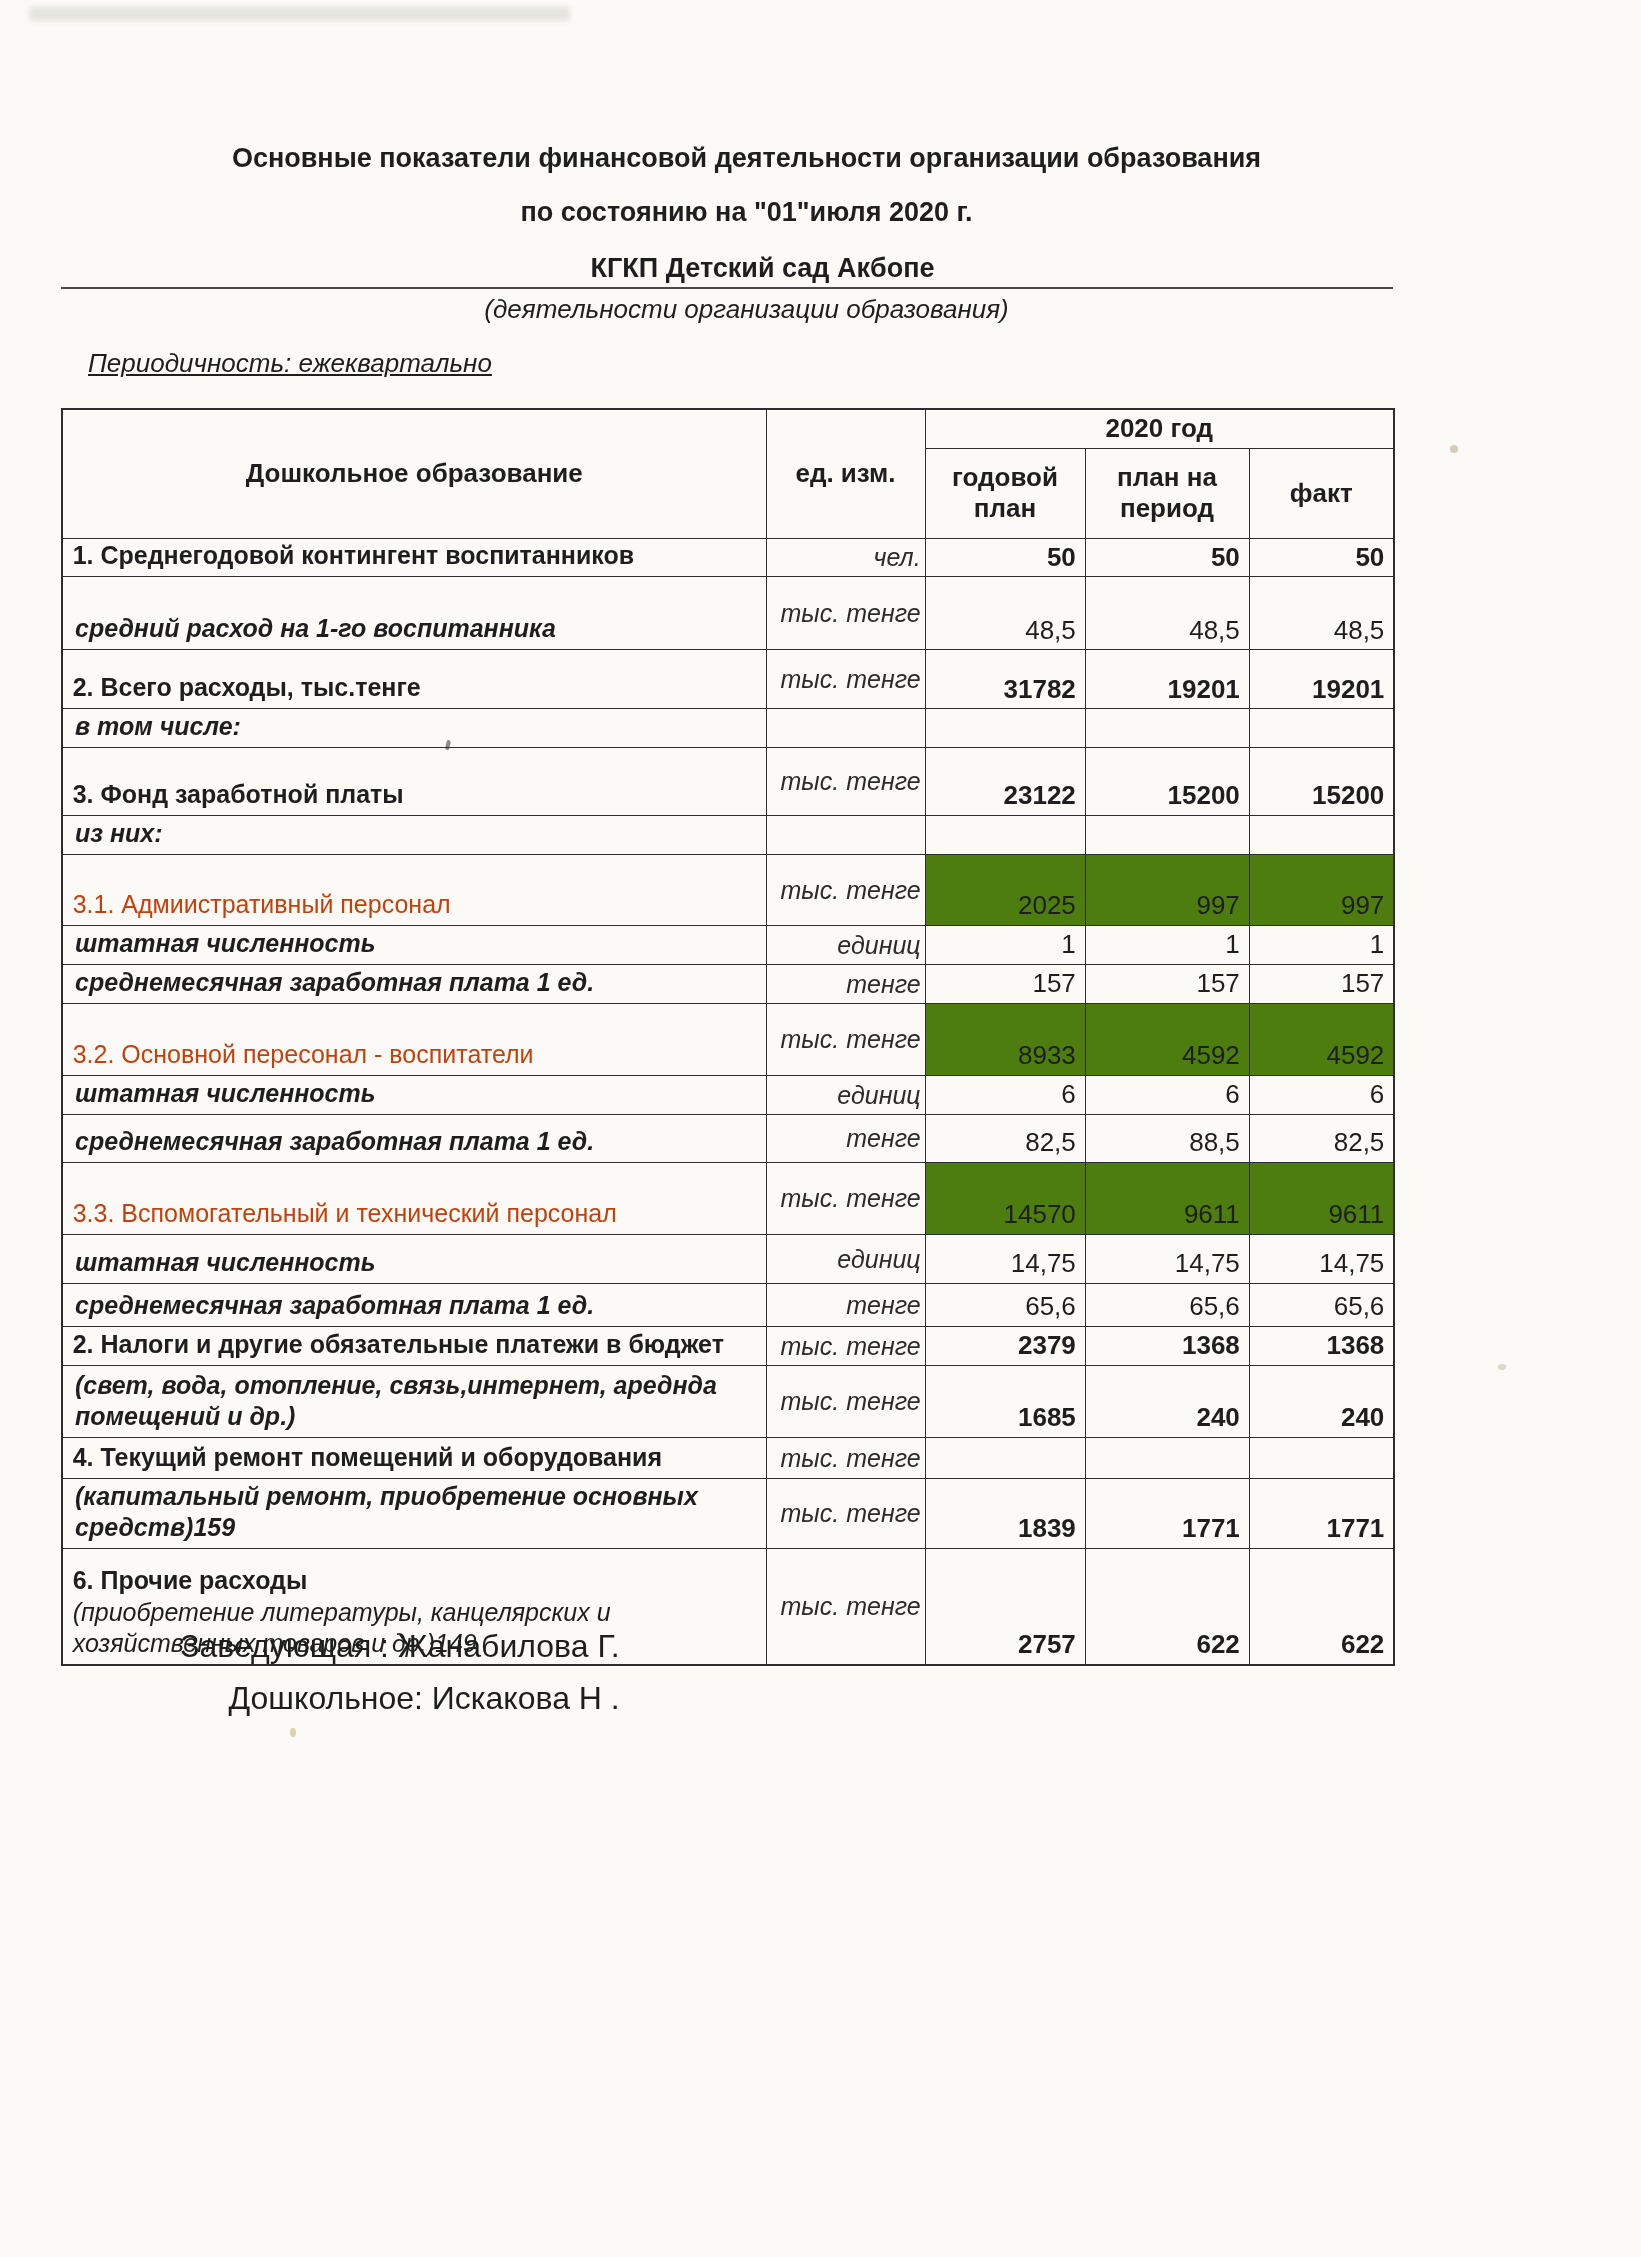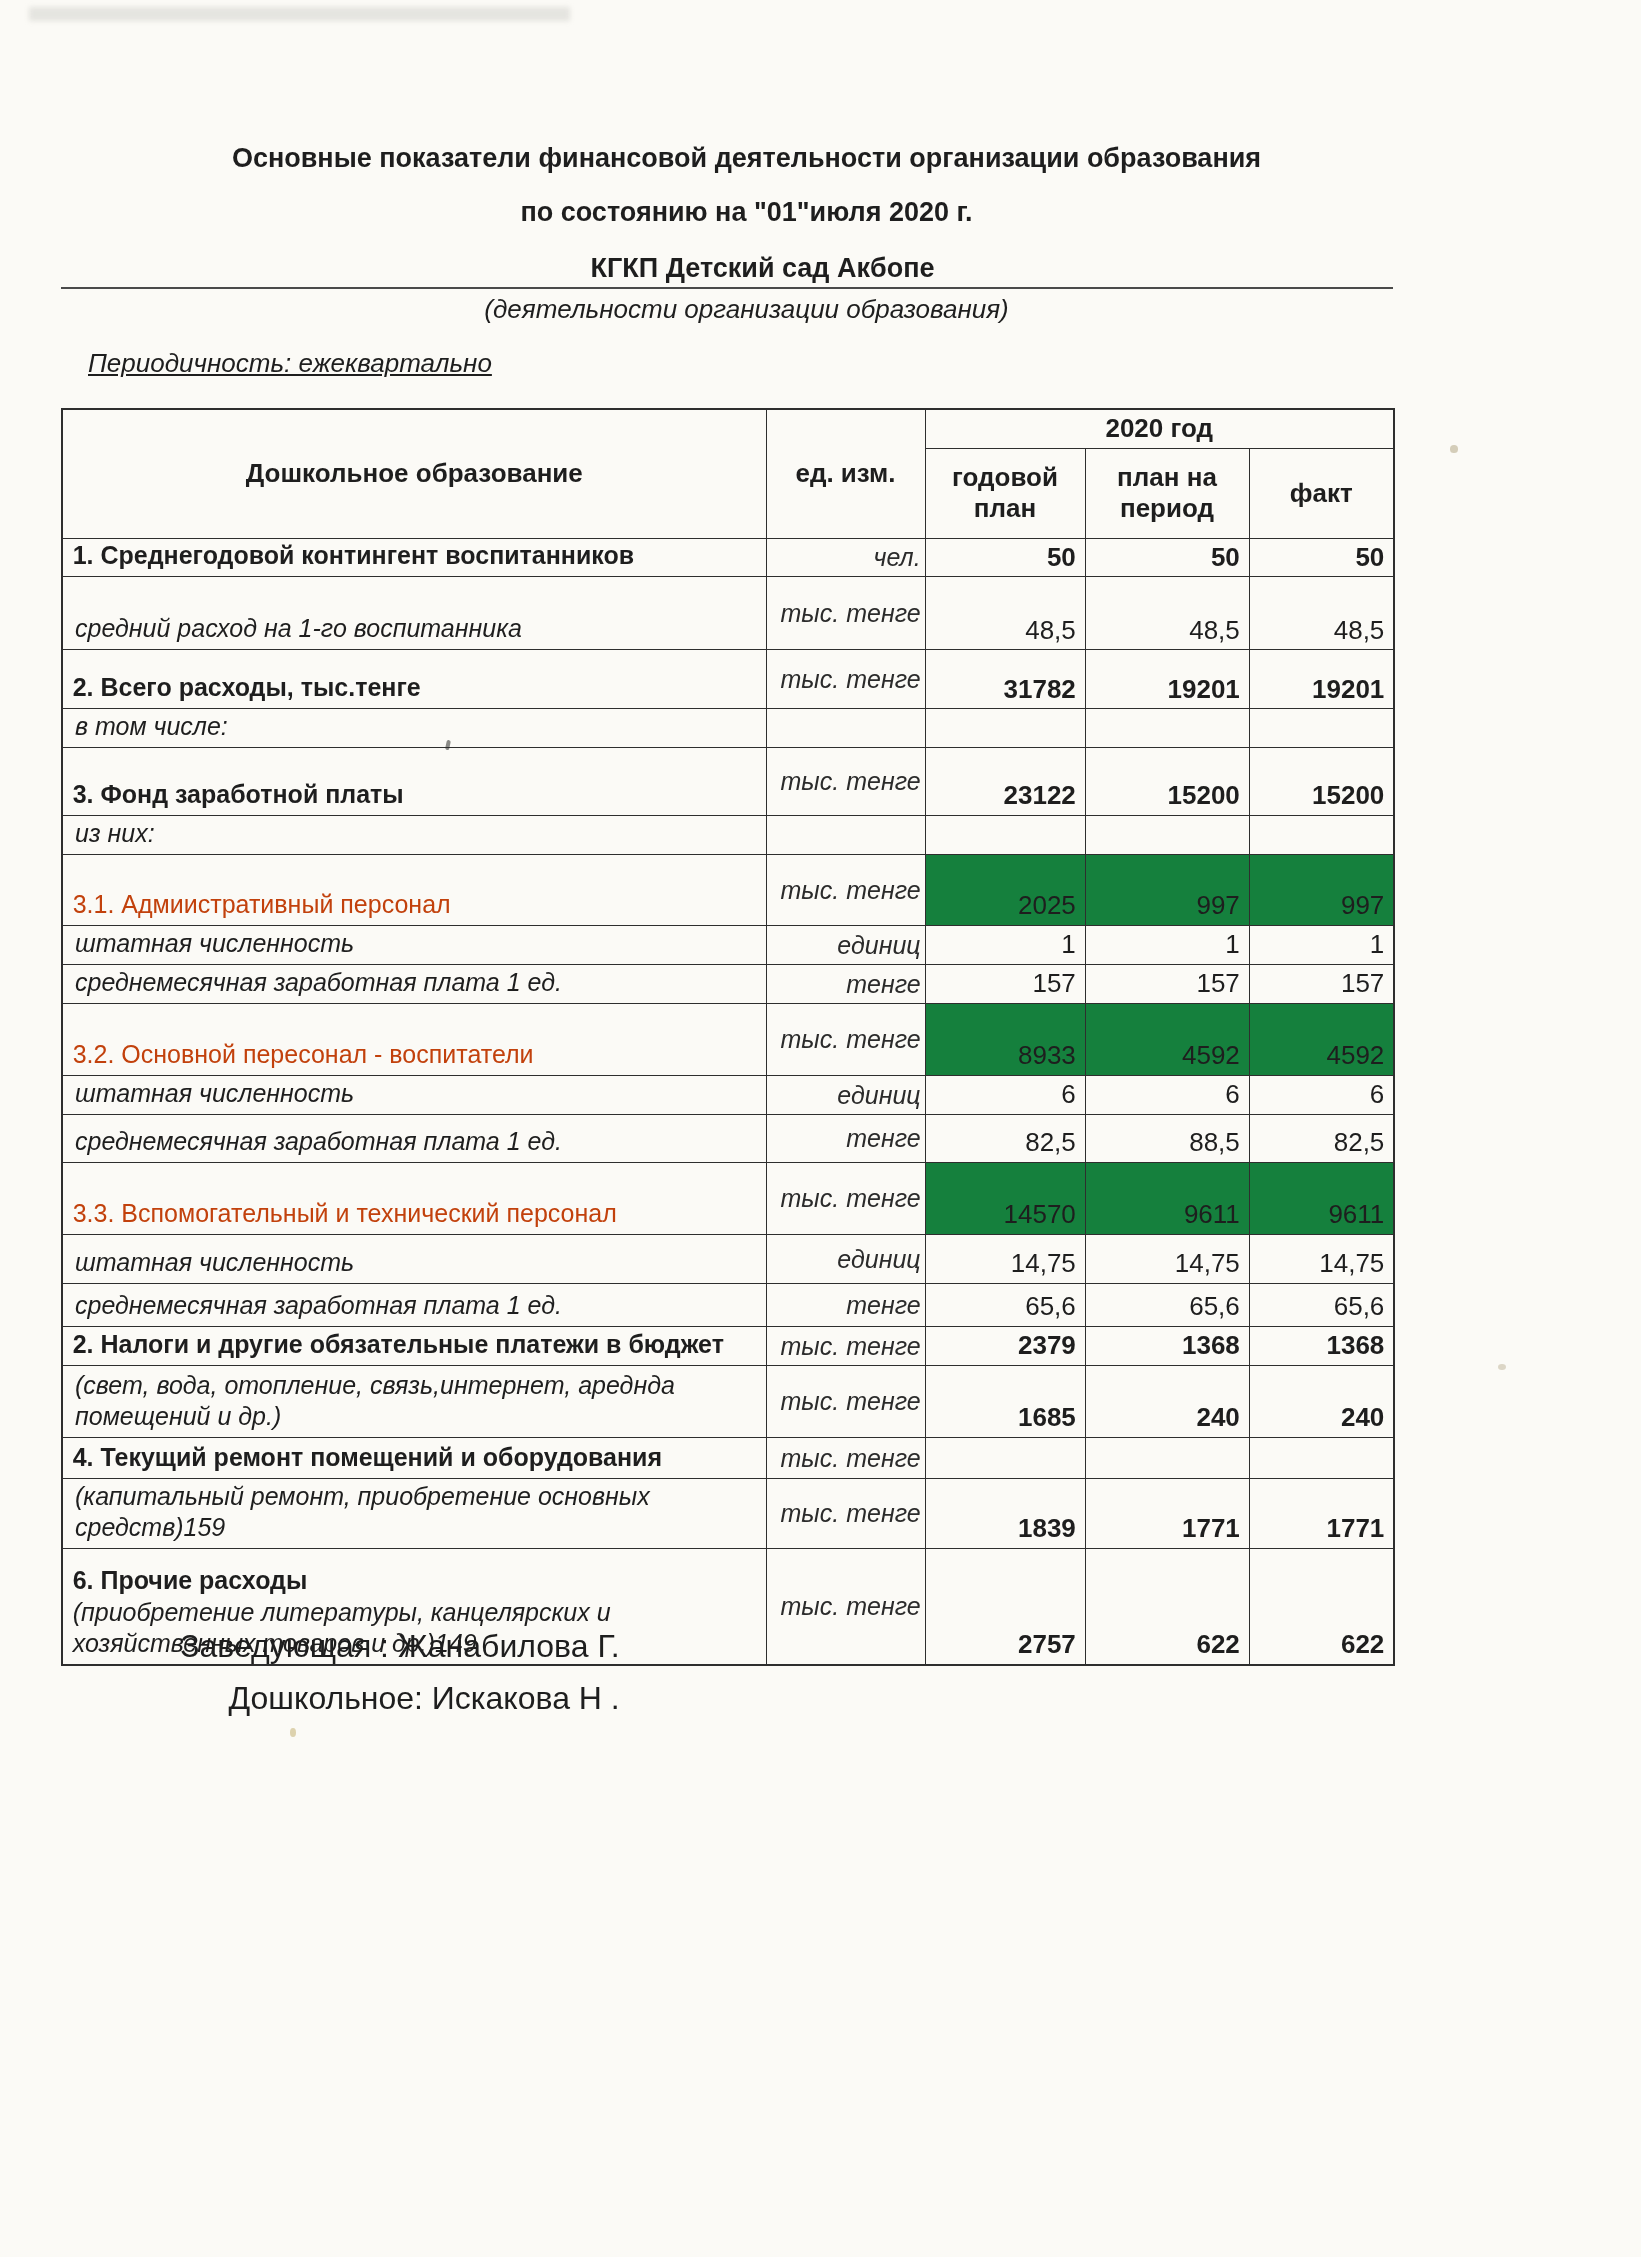--- a/index.html
+++ b/index.html
@@ -28,27 +28,27 @@
     border-collapse:collapse;table-layout:fixed;
     width:1332px;
     border:2.9px solid #2e2e2e;
   }
   .fin th,.fin td{border:1.9px solid #2e2e2e;overflow:hidden;}
   .fin thead th{font-weight:bold;font-size:26px;text-align:center;vertical-align:middle;padding:1.9px 3.9px;}
   .hrow1{height:39px;}
   .hrow2{height:90px;}
   .c-label{vertical-align:bottom;text-align:left;padding:1.9px 7.7px 4.8px 9.7px;font-size:25px;line-height:1.25;}
   .s-bold{font-weight:bold;font-style:normal;}
-  .s-italic{font-weight:normal;font-style:italic;padding-left:12px;}
+  .s-italic{font-weight:bold;font-style:italic;padding-left:12px;}
   .s-plain{font-weight:normal;font-style:normal;color:#c2410c;}
   .sublabel{font-weight:normal;font-style:italic;}
   .c-unit{vertical-align:middle;text-align:right;font-style:italic;font-size:25px;color:#2b2b2b;padding:1.9px 3.9px;}
   .c-val{vertical-align:bottom;text-align:right;padding:1.9px 8.7px 3.9px 1.9px;font-size:26px;}
   .v-bold{font-weight:bold;}
-  tr.shaded .c-val{background:#15803d;}
+  tr.shaded .c-val{background:#4d7c0f;}
 
   .sig-block{position:absolute;top:1628px;left:27px;font-size:32px;text-align:right;}
   .sig-row{margin-bottom:14.5px;}
   .sig-role{display:inline-block;width:301px;}
 
   
   .smudge{position:absolute;left:29px;top:6.8px;width:541px;height:14.5px;background:rgba(190,188,182,.35);filter:blur(2.9px);}
   .speck{position:absolute;border-radius:50%;}
   .speck1{left:1450px;top:445px;width:7.7px;height:7.7px;background:#d4cdb9;}
   .speck2{left:1498px;top:1364px;width:7.7px;height:5.8px;background:#dcd6c6;}

